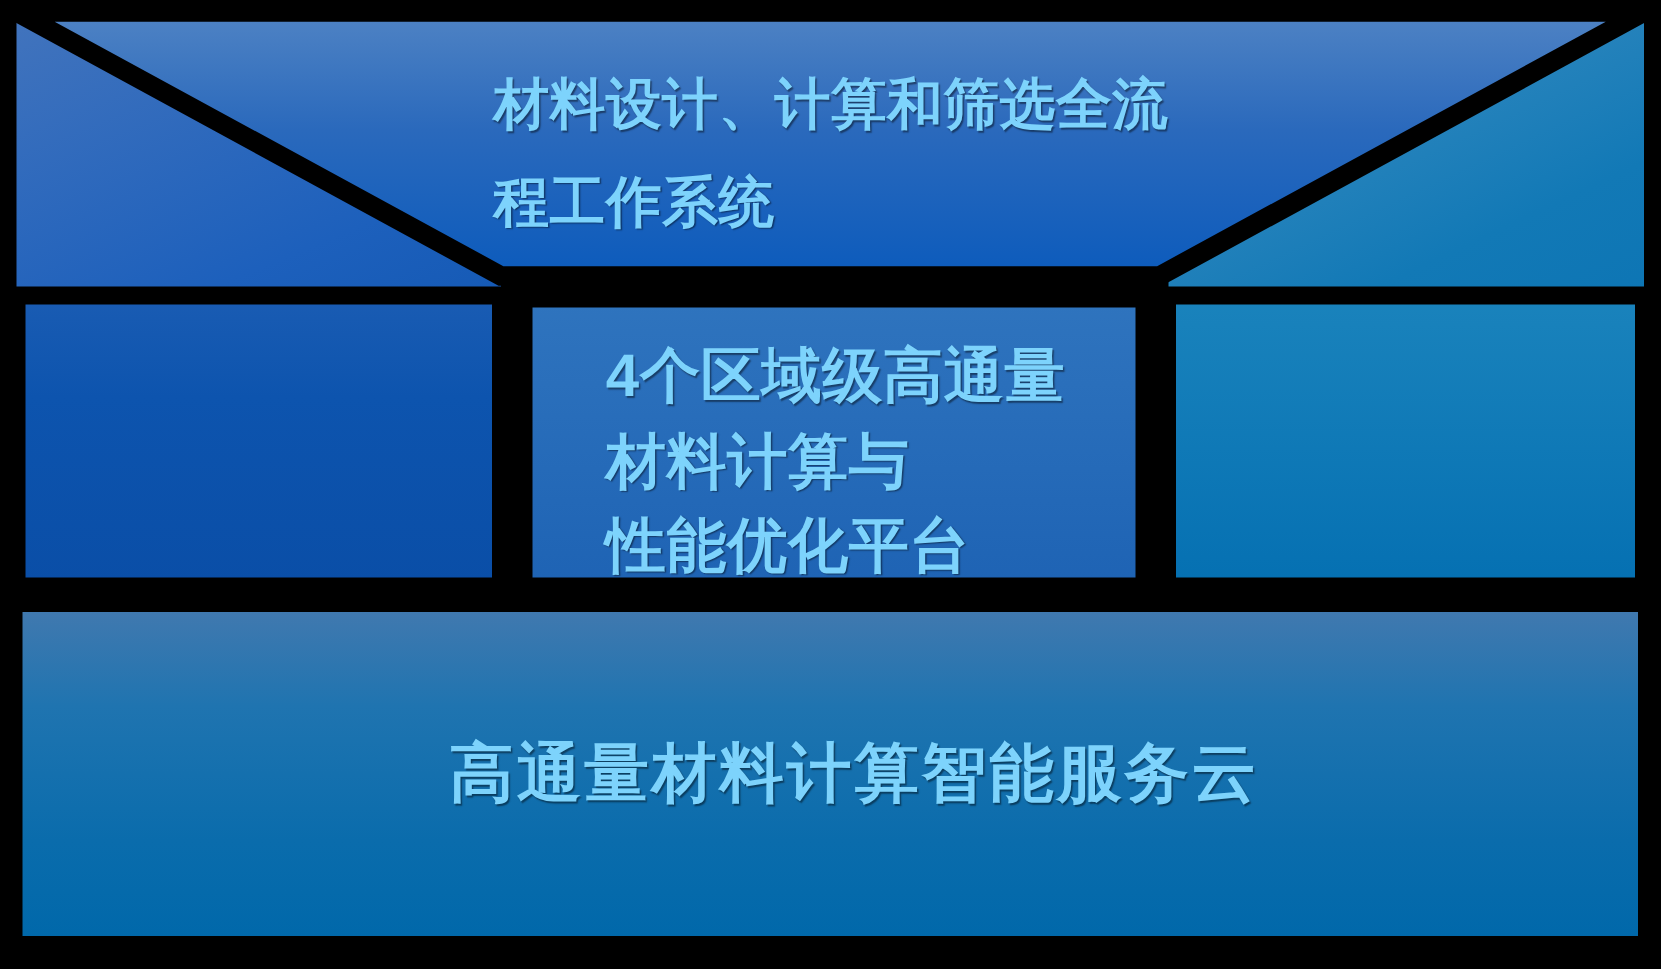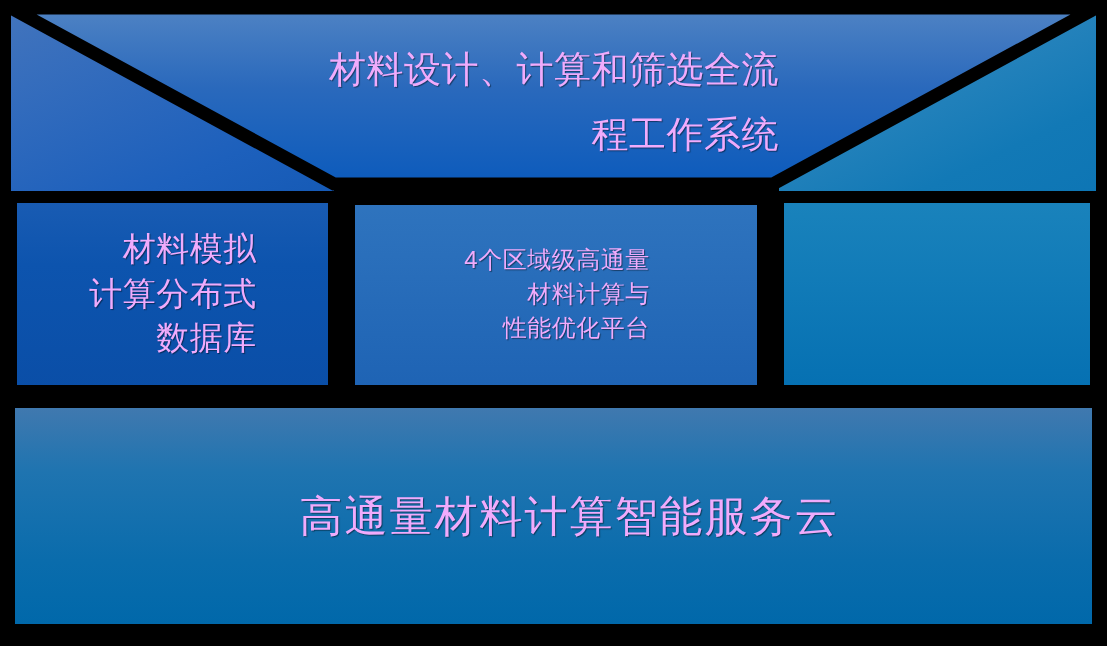--- a/index.html
+++ b/index.html
@@ -26,23 +26,23 @@
     width: 1107px;
     height: 646px;
     display: block;
   }
   .label {
     position: absolute;
     display: flex;
     align-items: center;
     justify-content: center;
     flex-direction: column;
-    color: #f0abfc;
-    text-align: right;
-    font-weight: normal;
+    color: #7dd3fc;
+    text-align: left;
+    font-weight: bold;
     line-height: 1.18;
     letter-spacing: 0.5px;
     text-shadow: 1px 1px 1px rgba(0,0,0,0.45);
     pointer-events: none;
     white-space: pre-line;
   }
 
   
   #top-funnel-label {
     left: 300px;
@@ -59,24 +59,24 @@
     top: 198px;
     width: 322px;
     height: 192px;
     font-size: 33px;
     line-height: 1.35;
   }
 
   
   #center-pillar-label {
     left: 350px;
-    top: 199px;
+    top: 213px;
     width: 414px;
     height: 190px;
-    font-size: 24px;
+    font-size: 40px;
     line-height: 1.42;
   }
 
   
   #right-pillar-label {
     left: 779px;
     top: 198px;
     width: 316px;
     height: 192px;
     font-size: 33px;
@@ -160,23 +160,20 @@
 
     <rect x="0" y="391" width="1107" height="14" fill="#000000"></rect>
 
     <rect x="11" y="404" width="1085" height="224" fill="url(#gradBottom)"></rect>
     <rect x="11" y="404" width="1085" height="224" fill="none" stroke="#000000" stroke-width="8"></rect>
   </svg>
 
   <div class="label" id="top-funnel-label">材料设计、计算和筛选全流
 程工作系统</div>
 
-  <div class="label" id="left-pillar-label">材料模拟
-计算分布式
-数据库</div>
 
   <div class="label" id="center-pillar-label">4个区域级高通量
 材料计算与
 性能优化平台</div>
 
 
   <div class="label" id="bottom-platform-label">高通量材料计算智能服务云</div>
 
 </div>
 

